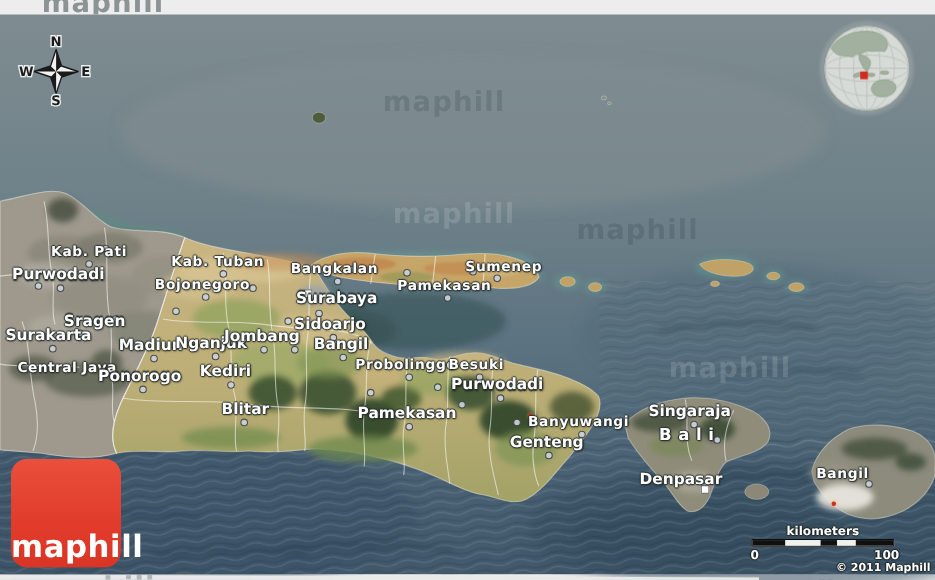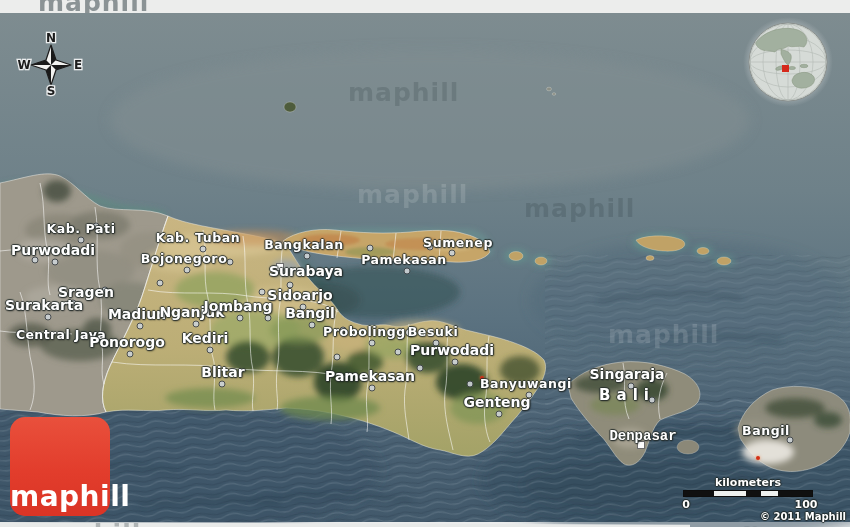--- a/index.html
+++ b/index.html
@@ -331,21 +331,21 @@
       <div class="plabel" style="left: 205px; top: 338px;">Kediri</div>
       <div class="plabel big" style="left: 369px; top: 331px;">Probolinggo</div>
       <div class="plabel big" style="left: 433px; top: 331px;">Besuki</div>
       <div class="plabel" style="left: 452px; top: 350px;">Purwodadi</div>
       <div class="plabel" style="left: 223px; top: 372px;">Blitar</div>
       <div class="plabel" style="left: 370px; top: 376px;">Pamekasan</div>
       <div class="plabel big" style="left: 526px; top: 383px;">Banyuwangi</div>
       <div class="plabel" style="left: 497px; top: 402px;">Genteng</div>
       <div class="plabel" style="left: 627px; top: 374px;">Singaraja</div>
       <div class="plabel island" style="left: 624px; top: 395px;">Bali</div>
-      <div class="plabel" style="left: 643px; top: 436px; font-family: Liberation Mono, monospace;">Denpasar</div>
+      <div class="plabel" style="left: 619px; top: 436px;">Denpasar</div>
       <div class="plabel big" style="left: 766px; top: 430px;">Bangil</div>
     </div>
 
   <svg class="compass" width="70" height="70" viewBox="0 0 70 70">
     <g>
       <polygon points="35,16 40,31 55,36 40,41 35,56 30,41 15,36 30,31" fill="#f2f2f0" stroke="#1a1a1a" stroke-width="1.2" stroke-linejoin="round"></polygon>
       <polygon points="35,16 35,36 40,31" fill="#1a1a1a"></polygon>
       <polygon points="55,36 35,36 40,41" fill="#1a1a1a"></polygon>
       <polygon points="35,56 35,36 30,41" fill="#1a1a1a"></polygon>
       <polygon points="15,36 35,36 30,31" fill="#1a1a1a"></polygon>

